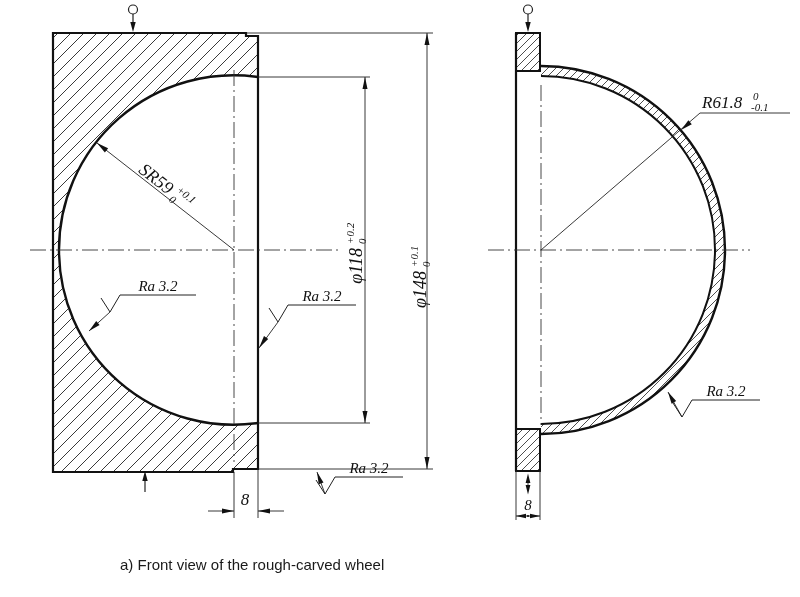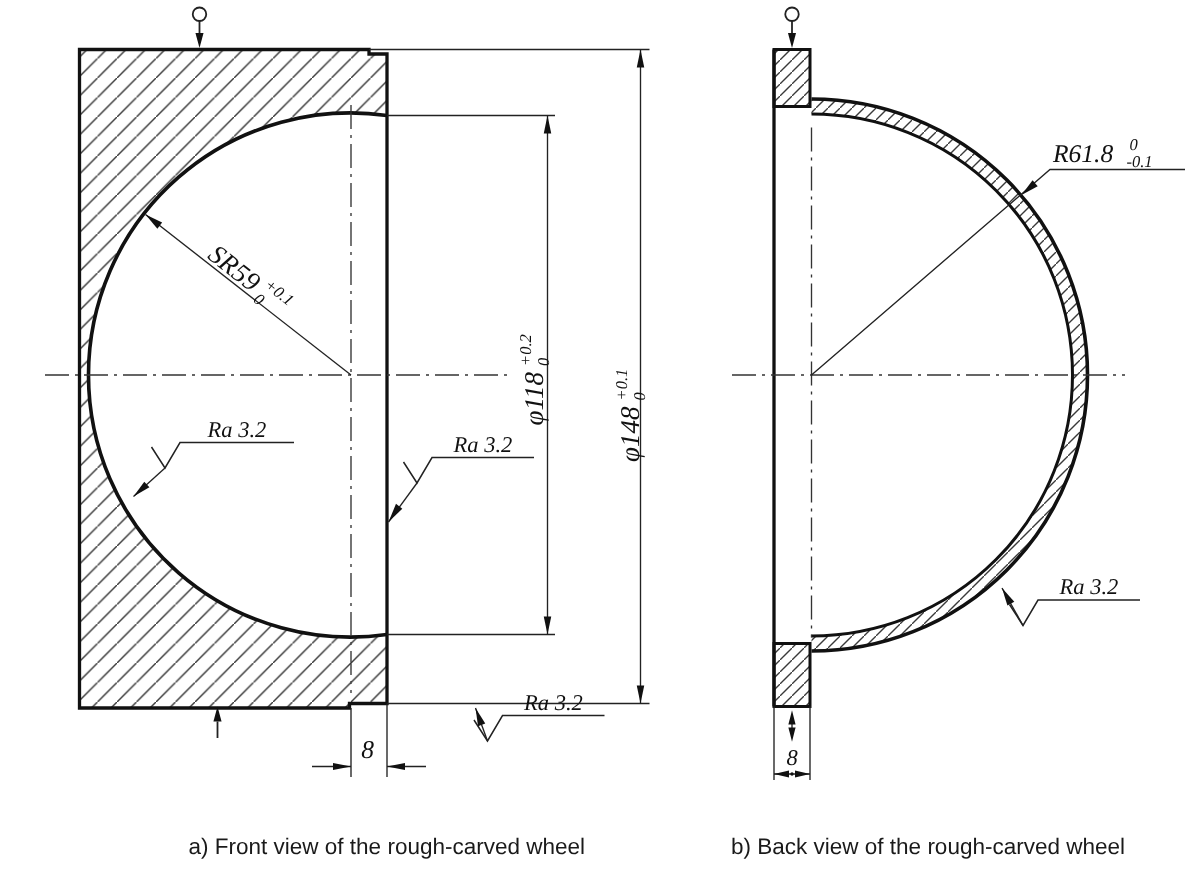--- a/index.html
+++ b/index.html
@@ -1,19 +1,19 @@
 <!DOCTYPE html>
 <html><head>
 <meta charset="utf-8">
 <style>
   html,body{margin:0;padding:0;background:#fff;}
   .stage{position:relative;width:800px;height:597px;background:#fff;overflow:hidden;
          font-family:"Liberation Serif", serif;}
   .caption{position:absolute;top:556px;font-family:"Liberation Sans", sans-serif;
-           font-size:15px;color:#1a1a1a;text-align:right;white-space:nowrap;}
+           font-size:15px;color:#1a1a1a;text-align:left;white-space:nowrap;}
   #cap-front{left:120px;width:270px;}
   #cap-back{left:480px;width:270px;}
   svg text{fill:#111;}
   .dimtext{font-family:"Liberation Serif", serif;font-style:italic;}
 </style>
 </head>
 <body>
 
 <div class="stage">
 
@@ -155,15 +155,14 @@
       <text class="dimtext" x="528" y="510" font-size="15" text-anchor="middle">8</text>
       <path d="M516,516 H540" stroke="#222" stroke-width="0.9" fill="none"></path>
       <polygon points="516,516 526,513.7 526,518.3" fill="#111"></polygon>
       <polygon points="540,516 530,513.7 530,518.3" fill="#111"></polygon>
       <circle cx="528" cy="516" r="1.1" fill="#111"></circle>
     </g>
   </g>
 </svg>
 
 <div class="caption" id="cap-front">a) Front view of the rough-carved wheel</div>
-<div class="caption" id="cap-back">b) Back view of the rough-carved wheel</div>
 
 </div>
 
 </body></html>

